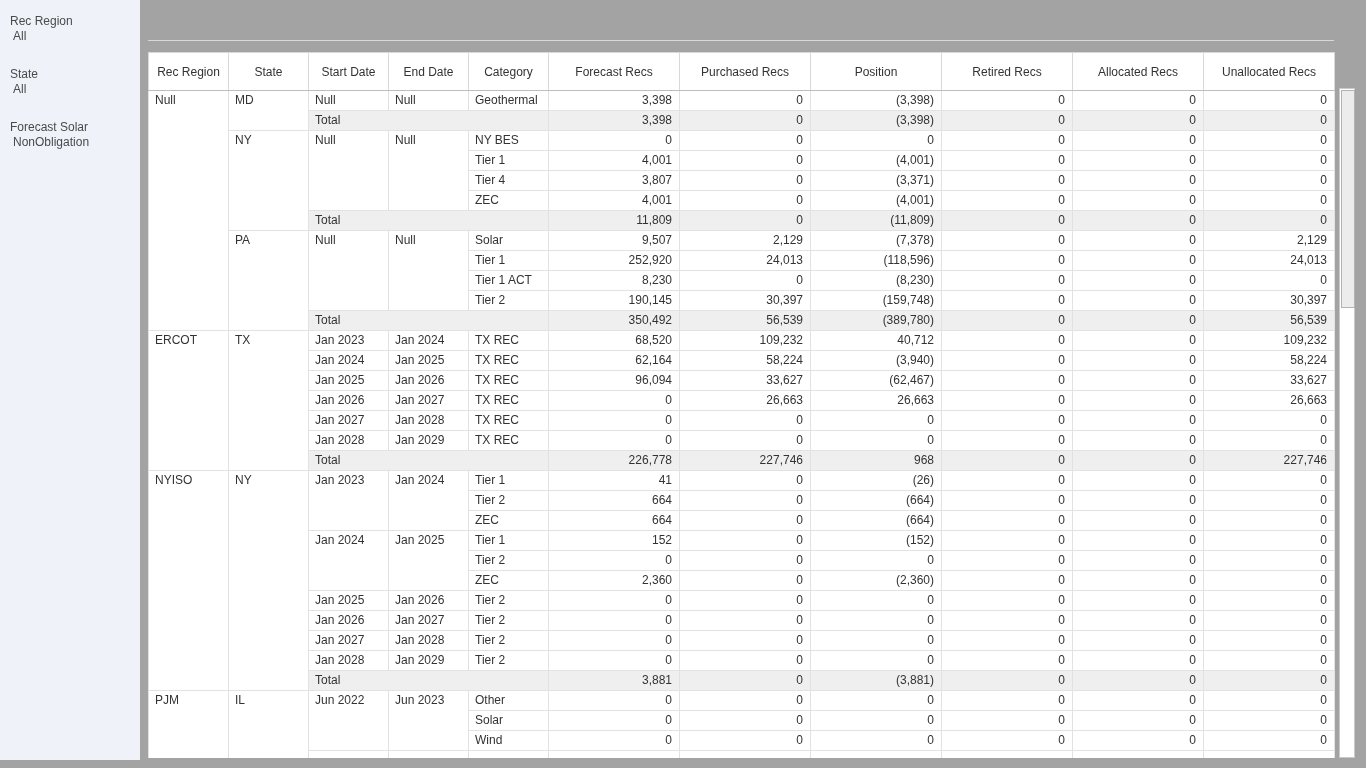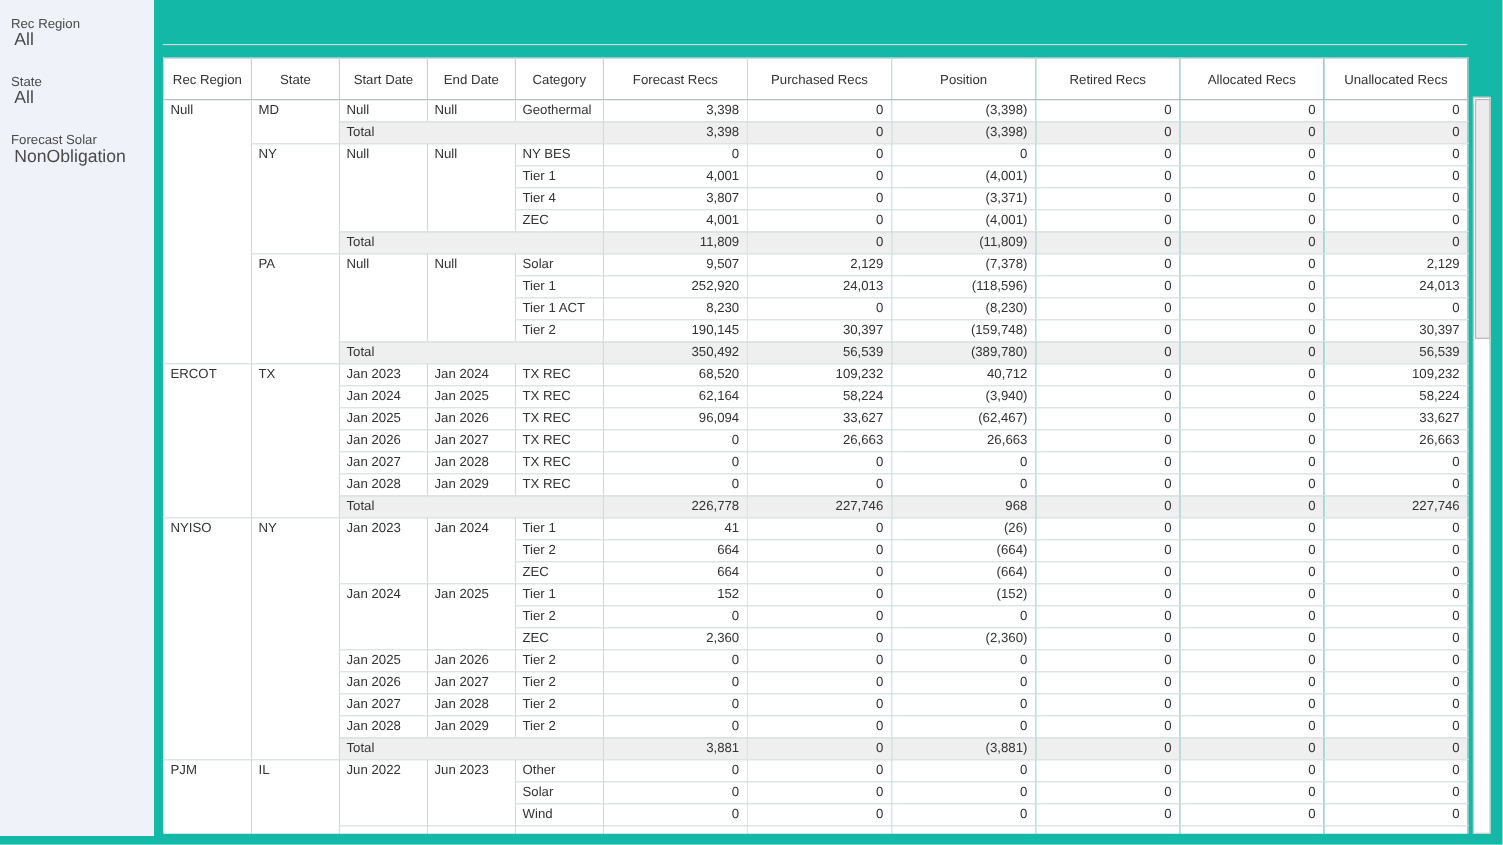--- a/index.html
+++ b/index.html
@@ -1,27 +1,27 @@
 <!DOCTYPE html>
 <html><head>
 <meta charset="utf-8">
 <style>
   html,body { margin:0; padding:0; background:#ffffff; }
   .screen {
     position:relative; width:1366px; height:768px; overflow:hidden;
-    background:#14b8a6; font-family:"Liberation Sans", sans-serif; color:#333;
+    background:#a3a3a3; font-family:"Liberation Sans", sans-serif; color:#333;
   }
   
   .sidebar {
     position:absolute; left:0; top:0; width:140px; height:760px;
     background:#eff3f9; box-sizing:border-box; padding:14px 6px 0 10px;
   }
   .filter { margin-bottom:23px; }
   .filter-label { font-size:12px; line-height:15px; color:#4a4a4a; }
-  .filter-value { font-size:16px; line-height:15px; color:#4a4a4a; padding-left:3px; cursor:pointer; }
+  .filter-value { font-size:12px; line-height:15px; color:#4a4a4a; padding-left:3px; cursor:pointer; }
   
   .page-title {
     position:absolute; left:150px; top:10px; font-size:19px; font-weight:bold;
     color:#4e4e4e; letter-spacing:0.3px; white-space:nowrap;
   }
   .title-rule { position:absolute; left:148px; top:40px; width:1186px; height:1px; background:#d8d8d8; }
   
   .table-wrap { position:absolute; left:148px; top:52px; width:1188px; height:706px; overflow:hidden; }
   table.report { border-collapse:collapse; table-layout:fixed; width:1186px; border:1px solid #b9b9b9; }
   col.dim-col { width:80px; }

